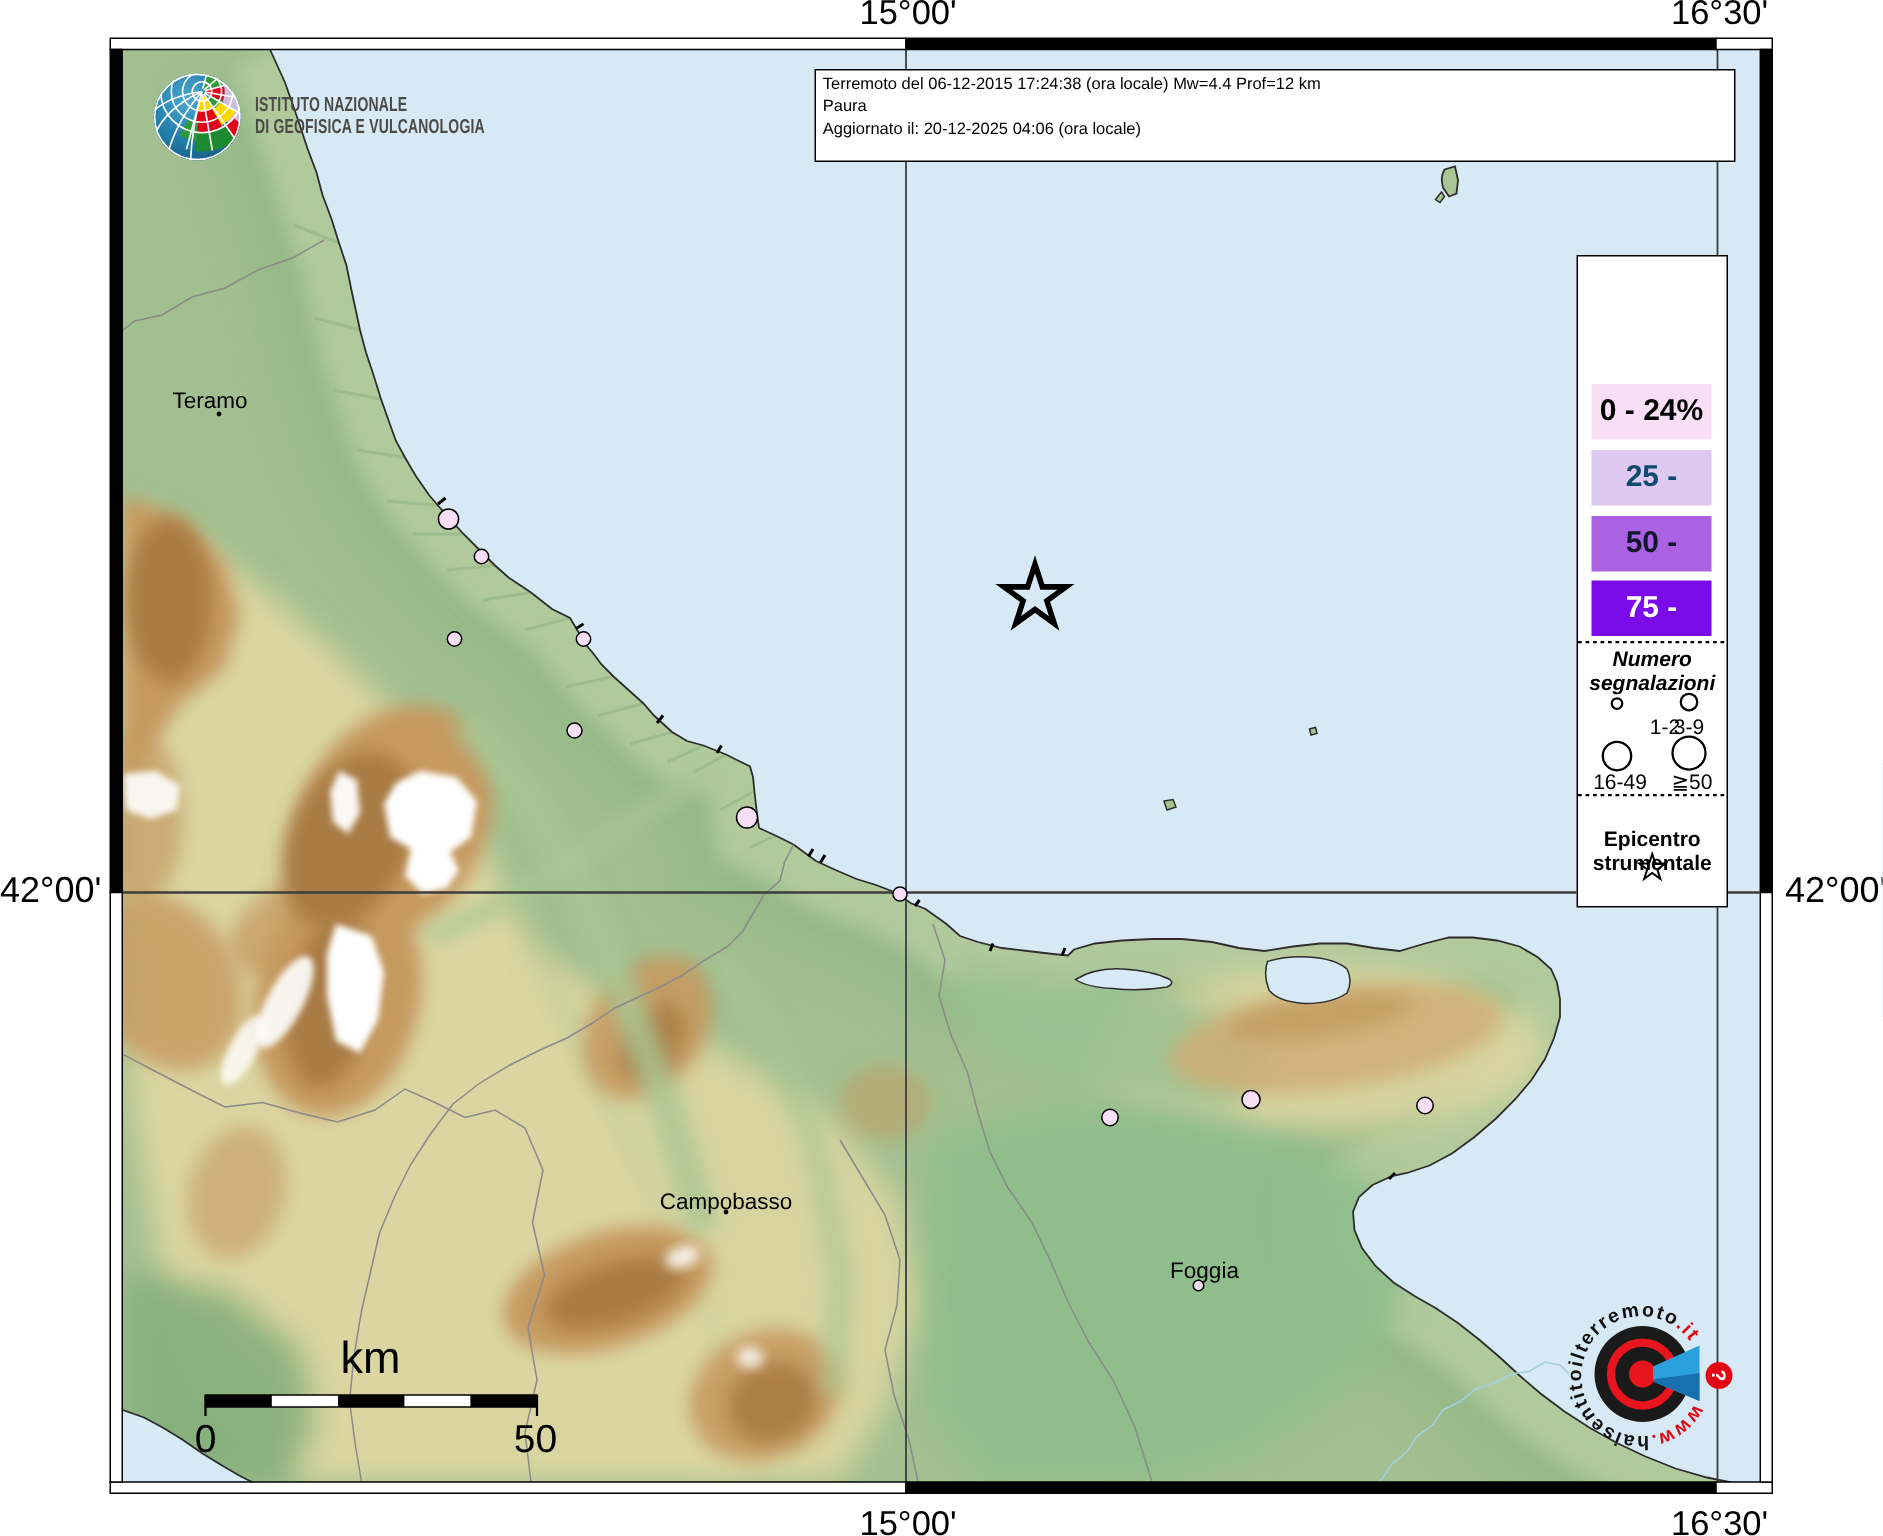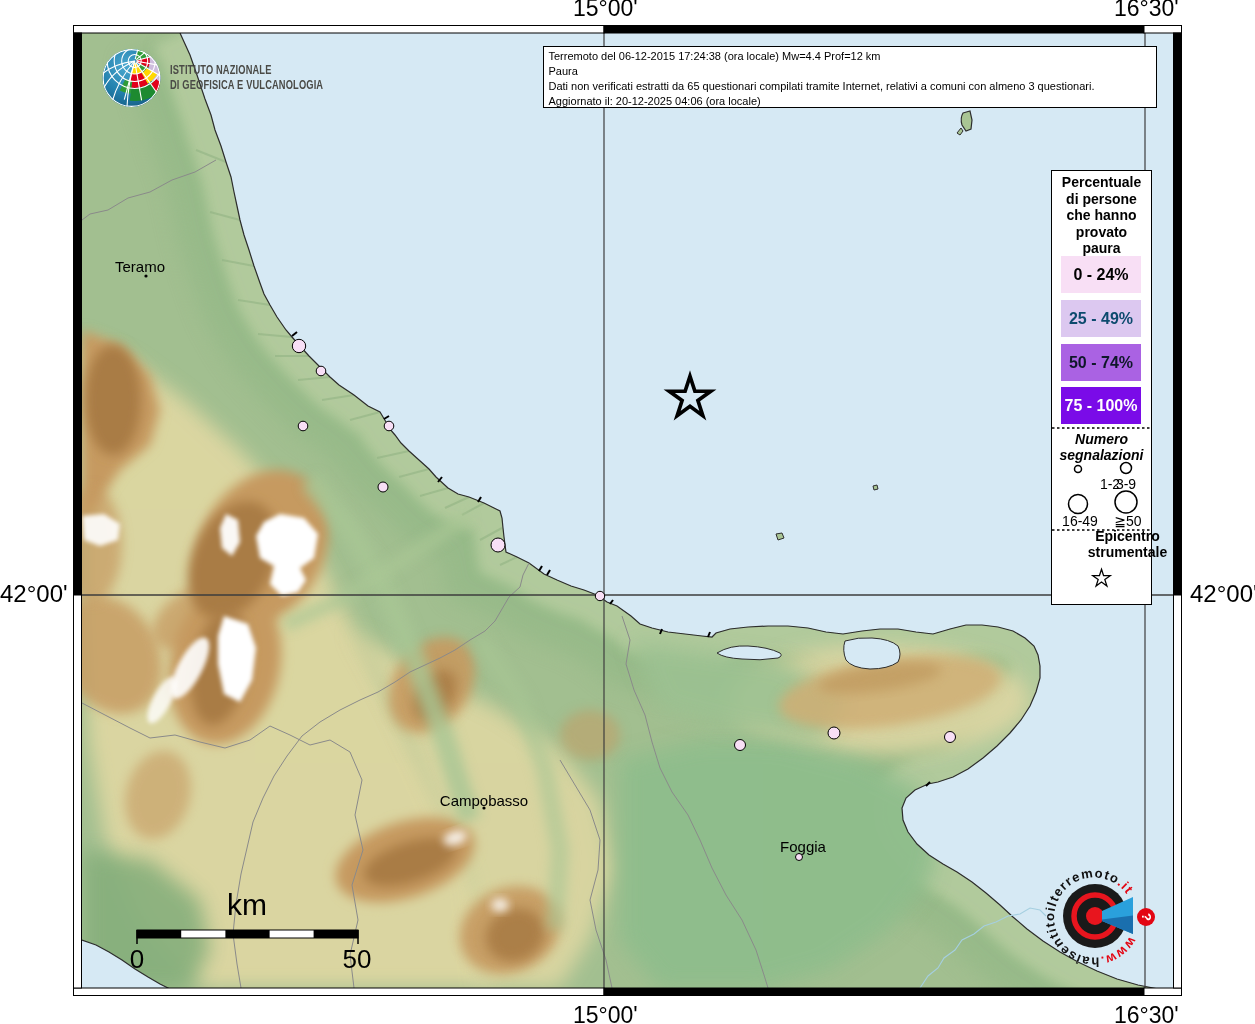--- a/index.html
+++ b/index.html
@@ -3,21 +3,21 @@
 <meta charset="utf-8">
 <style>
   html,body{margin:0;padding:0;}
   body{width:1255px;height:1024px;background:#ffffff;font-family:"Liberation Sans",sans-serif;overflow:hidden;}
   #wrap{position:relative;width:1255px;height:1024px;}
   .axlab{position:absolute;font-size:23px;color:#000;white-space:nowrap;}
   #titlebox{position:absolute;left:543px;top:46px;width:614px;height:62px;background:#fff;border:1px solid #000;font-size:11px;line-height:15.1px;padding-top:1.5px;padding-left:4.5px;box-sizing:border-box;white-space:nowrap;overflow:hidden;}
   #legend{position:absolute;left:1051px;top:170px;width:101px;height:435px;background:#fff;border:1.5px solid #000;box-sizing:border-box;}
   .lgt{position:absolute;width:100%;text-align:center;font-weight:bold;font-size:14px;color:#000;}
   .lgn{position:absolute;width:100%;text-align:center;font-size:14px;color:#000;}
-  .swatch{position:absolute;left:9px;width:80px;height:37px;text-align:center;font-weight:bold;font-size:16px;line-height:37px;}
+  .swatch{position:absolute;left:9px;width:80px;height:37px;text-align:center;font-weight:bold;font-size:20px;line-height:37px;}
 </style>
 </head>
 <body>
 <div id="wrap">
   <svg id="map" width="1255" height="1024" viewBox="0 0 1255 1024" style="position:absolute;left:0;top:0">
     <defs>
       <clipPath id="mapclip">
           <rect x="82" y="33" width="1091" height="955"></rect>
         </clipPath>
       <filter id="b4" x="-30%" y="-30%" width="160%" height="160%">
@@ -270,25 +270,23 @@
       <rect x="1144" y="988" width="37.5" height="7.5" fill="#fff"></rect>
       <rect x="73.5" y="33" width="8" height="562" fill="#000"></rect>
       <rect x="73.5" y="595" width="8" height="393" fill="#fff"></rect>
       <rect x="1173.5" y="33" width="8" height="562" fill="#000"></rect>
       <rect x="1173.5" y="595" width="8" height="393" fill="#fff"></rect>
     </g>
   </svg>
   <div id="titlebox">
     <div>Terremoto del 06-12-2015 17:24:38 (ora locale) Mw=4.4 Prof=12 km</div>
     <div>Paura</div>
-    <div>Dati non verificati estratti da 65 questionari compilati tramite Internet, relativi a comuni con almeno 3 questionari.</div>
     <div>Aggiornato il: 20-12-2025 04:06 (ora locale)</div>
   </div>
   <div id="legend">
-    <div class="lgt" style="top:3px;line-height:16.5px;">Percentuale<br>di persone<br>che hanno<br>provato<br>paura</div>
     <div class="swatch" style="top:85px;background:#f8dff5;color:#000;">0 - 24%</div>
     <div class="swatch" style="top:129px;background:#dcc8f0;color:#0c4a6e;">25 - 49%</div>
     <div class="swatch" style="top:173px;background:#aa62e3;color:#0f172a;">50 - 74%</div>
     <div class="swatch" style="top:215.5px;background:#7a0be8;color:#fff;">75 - 100%</div>
     <svg width="99" height="435" style="position:absolute;left:0;top:0" viewBox="0 0 99 435">
       <line x1="0" y1="257" x2="99" y2="257" stroke="#000" stroke-width="1.5" stroke-dasharray="2.5,2.5"></line>
       <line x1="0" y1="359" x2="99" y2="359" stroke="#000" stroke-width="1.5" stroke-dasharray="2.5,2.5"></line>
       <g fill="#fff" stroke="#000" stroke-width="1.5">
         <circle cx="26" cy="298" r="3.5"></circle>
         <circle cx="74" cy="297" r="5.5"></circle>
@@ -299,21 +297,21 @@
     </svg>
     <div class="lgt" style="top:260px;line-height:16px;font-style:italic;">Numero<br>segnalazioni</div>
     <div class="lgn" style="top:305px;">
         <span style="position:absolute;left:0;width:52px;margin-left:32px;">1-2</span>
         <span style="position:absolute;left:48px;width:52px;">3-9</span>
       </div>
     <div class="lgn" style="top:342px;">
         <span style="position:absolute;left:0;width:56px;">16-49</span>
         <span style="position:absolute;left:50px;width:52px;">≧50</span>
       </div>
-    <div class="lgt" style="top:357px;line-height:16px;margin-left:26px;">Epicentro<br>strumentale</div>
+    <div class="lgt" style="top:380px;line-height:16px;">Epicentro<br>strumentale</div>
   </div>
   <div class="axlab" style="left:573px;top:-5px;">15°00'</div>
   <div class="axlab" style="left:1114px;top:-5px;">16°30'</div>
   <div class="axlab" style="left:573px;top:1002px;">15°00'</div>
   <div class="axlab" style="left:1114px;top:1002px;">16°30'</div>
   <div class="axlab" style="left:0px;top:580px;font-size:24px;">42°00'</div>
   <div class="axlab" style="left:1190px;top:580px;font-size:24px;">42°00'</div>
 </div>
 
 </body></html>

